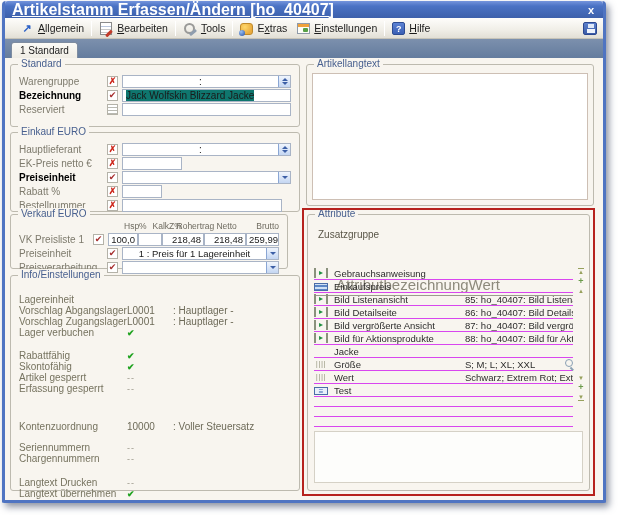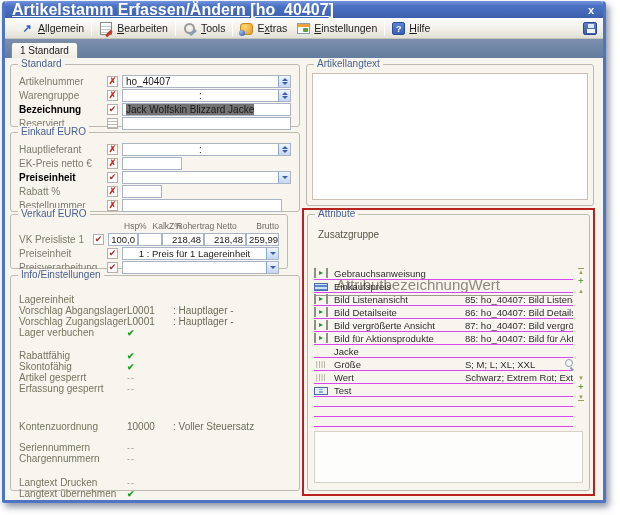--- a/index.html
+++ b/index.html
@@ -83,21 +83,21 @@
   .st-x:after  { content:"\2717"; color:#cc2418; font-weight:bold; }
   .st-ok:after { content:"\2714"; color:#a83232; }
   .st-form { background-image:linear-gradient(#fff 2px,#b9b9b2 2px,#b9b9b2 3px,#fff 3px,
       #fff 5px,#b9b9b2 5px,#b9b9b2 6px,#fff 6px,#fff 8px,#b9b9b2 8px,#b9b9b2 9px,#fff 9px); }
 
   .xpfield { position:relative; flex:1; height:13px; background:#fff; border:1px solid #a9b4c6; }
   .fval { display:block; font-size:10px; line-height:11px; color:#1a1a1a; padding:0 3px;
     white-space:nowrap; overflow:hidden; }
   .withspin .fval, .withdrop .fval { margin-right:12px; }
   .ccenter .fval { text-align:center; }
-  .sel { background:#737373; display:inline-block; }
+  .sel { background:#0f766e; display:inline-block; }
   .spin, .drop { position:absolute; right:0; top:0; bottom:0; width:12px;
     background:linear-gradient(180deg,#f0f5fd,#c4d6f2); border-left:1px solid #8aa6d4;
     display:flex; flex-direction:column; align-items:center; justify-content:center; gap:1px; }
   .tu { width:0; height:0; border-left:3px solid transparent; border-right:3px solid transparent;
     border-bottom:3px solid #3c5fa6; }
   .td { width:0; height:0; border-left:3px solid transparent; border-right:3px solid transparent;
     border-top:3px solid #3c5fa6; }
   .fw60 { flex:none; width:60px; } .fw40 { flex:none; width:40px; } .fw160 { flex:none; width:160px; }
 
   
@@ -213,31 +213,20 @@
   <div class="tabstrip">
     <div class="tab"><span>1 Standard</span></div>
   </div>
 
   <div class="content">
 
     <div class="gb gb-standard">
       <span class="gbl">Standard</span>
       <div class="rows">
         <div class="frow">
-          <span class="flbl">Artikelnummer</span>
-          <span class="st-ic st-x"></span>
-          <span class="xpfield withspin">
-            <span class="fval">ho_40407</span>
-            <span class="spin">
-                  <i class="tu"></i>
-                  <i class="td"></i>
-                </span>
-          </span>
-        </div>
-        <div class="frow">
           <span class="flbl">Warengruppe</span>
           <span class="st-ic st-x"></span>
           <span class="xpfield withspin ccenter">
             <span class="fval">:</span>
             <span class="spin">
                   <i class="tu"></i>
                   <i class="td"></i>
                 </span>
           </span>
         </div>

